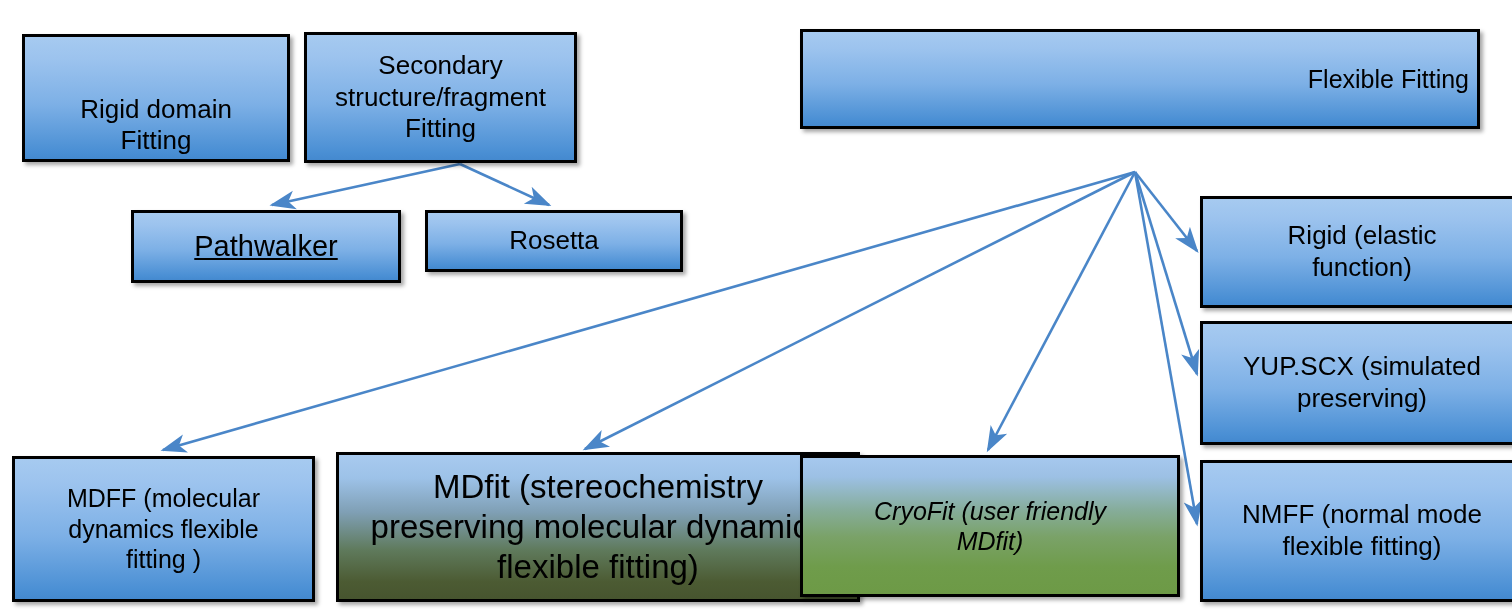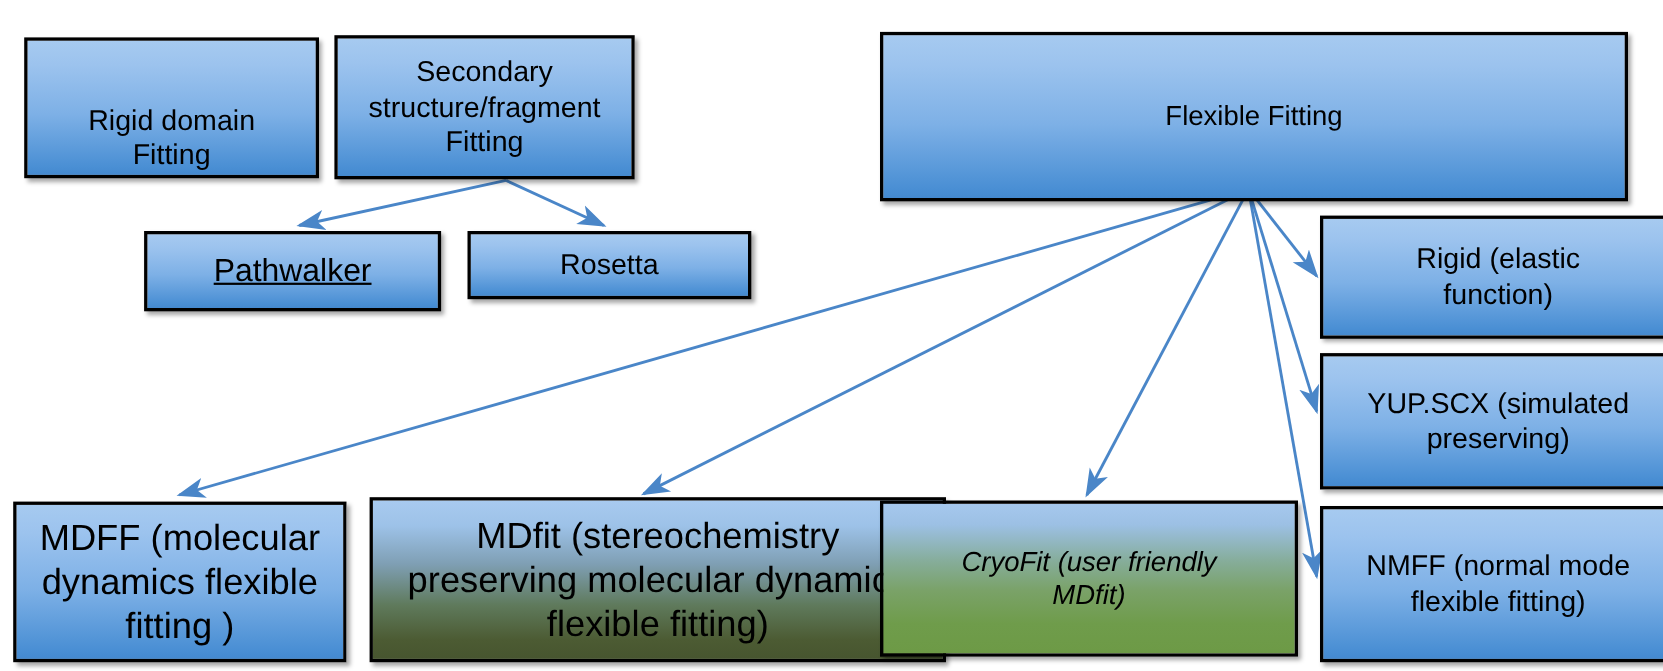--- a/index.html
+++ b/index.html
@@ -62,27 +62,27 @@
   }
 
   .node-label {
     display: block;
     white-space: pre-line;
   }
 
   
   #node-rigid-domain      { left: 22px;   top: 34px;  width: 268px; height: 128px; font-size: 26px; align-items: flex-end; }
   #node-secondary         { left: 304px;  top: 32px;  width: 273px; height: 131px; font-size: 26px; }
-  #node-flexible-fitting  { left: 800px;  top: 29px;  width: 680px; height: 154px; font-size: 25px; }
+  #node-flexible-fitting  { left: 800px;  top: 29px;  width: 680px; height: 100px; font-size: 25px; justify-content: flex-end; }
   #node-pathwalker        { left: 131px;  top: 210px; width: 270px; height: 73px;  font-size: 29px; text-decoration: underline; }
   #node-rosetta           { left: 425px;  top: 210px; width: 258px; height: 62px;  font-size: 26px; }
   #node-direx             { left: 1200px; top: 196px; width: 324px; height: 112px; font-size: 26px; }
   #node-yupscx            { left: 1200px; top: 321px; width: 324px; height: 124px; font-size: 26px; }
   #node-nmff              { left: 1200px; top: 460px; width: 324px; height: 142px; font-size: 26px; }
-  #node-mdff              { left: 12px;   top: 456px; width: 303px; height: 146px; font-size: 33px; }
+  #node-mdff              { left: 12px;   top: 456px; width: 303px; height: 146px; font-size: 25px; }
   #node-mdfit             { left: 336px;  top: 452px; width: 524px; height: 150px; font-size: 33px; }
   #node-cryofit           { left: 800px;  top: 455px; width: 380px; height: 142px; font-size: 25px; }
 </style>
 </head>
 <body>
 
 <div id="diagram-canvas">
 
   <svg id="arrow-layer" viewBox="0 0 1512 610" width="1512" height="610" xmlns="http://www.w3.org/2000/svg">
     <defs>

